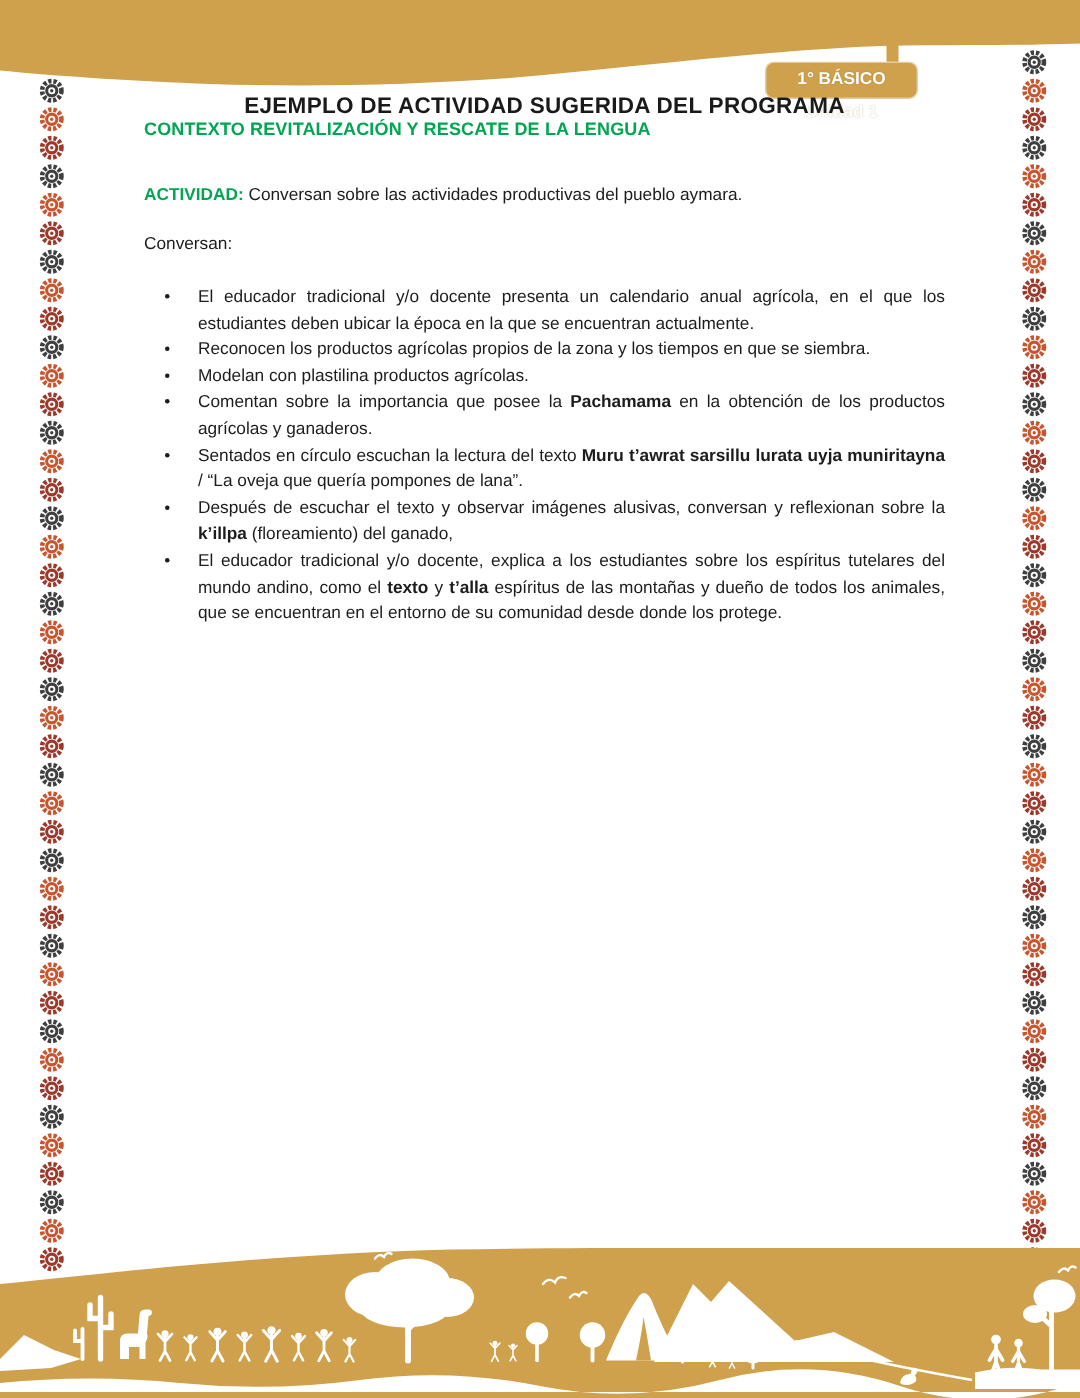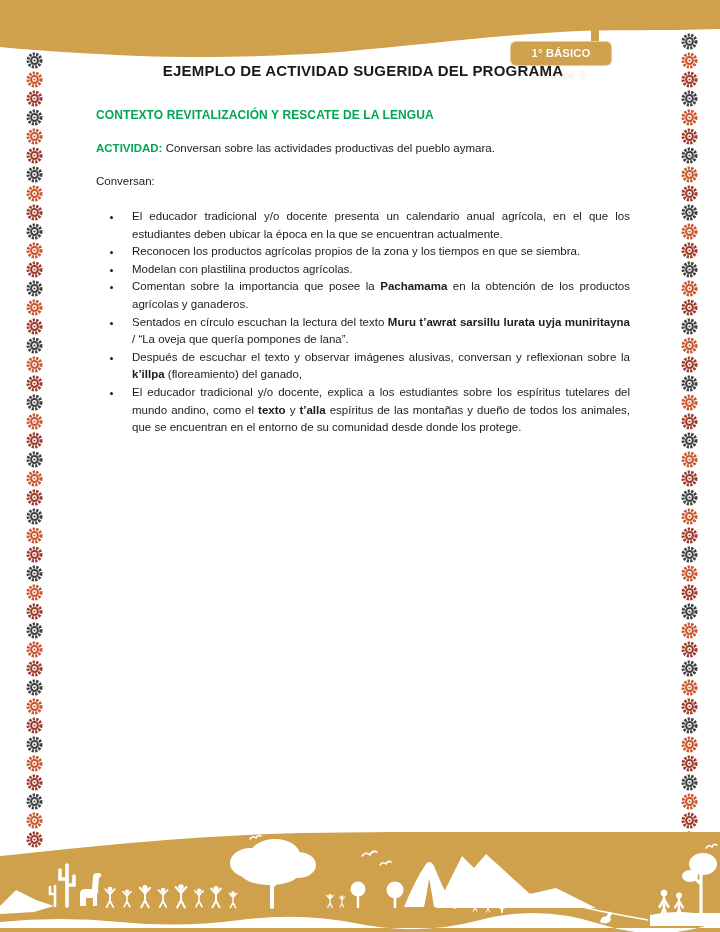--- a/index.html
+++ b/index.html
@@ -37,23 +37,23 @@
   }
   .page-title{
     margin-top:62px;text-align:center;font-weight:bold;font-size:15px;color:#1a1a1a;
     letter-spacing:.2px;
   }
   .eje-banner{
     margin-top:13px;background:var(--terracotta);color:#fff;font-weight:bold;
     font-size:11.2px;line-height:17px;padding:7px 11px;text-align:justify;
   }
   .context-heading{
-    margin-top:29px;color:var(--green);font-weight:bold;font-size:12px;letter-spacing:.1px;
-  }
-  .activity-line{margin-top:18px;font-size:11.5px;line-height:16px;}
+    color:var(--green);font-weight:bold;font-size:12px;letter-spacing:.1px;
+  }
+  .activity-line{margin-top:29px;font-size:11.5px;line-height:16px;}
   .activity-label{color:var(--green);font-weight:bold;}
   .examples-label{margin-top:19px;font-size:11.5px;}
   ul.examples-list{
     margin-top:21px;padding-left:27px;list-style:disc;
   }
   ul.examples-list li{
     font-size:11.5px;line-height:17.6px;text-align:justify;padding-left:9px;color:var(--text);
   }
   ul.examples-list li b{font-weight:bold;}
   

